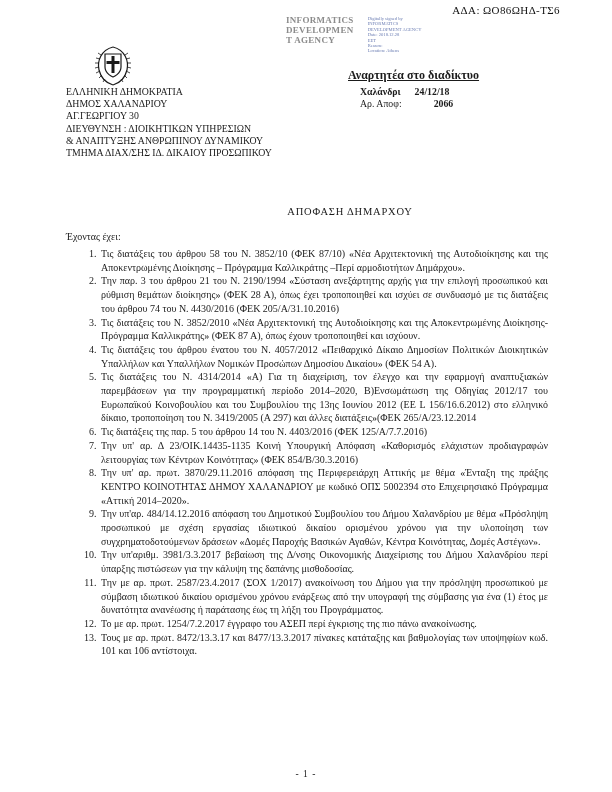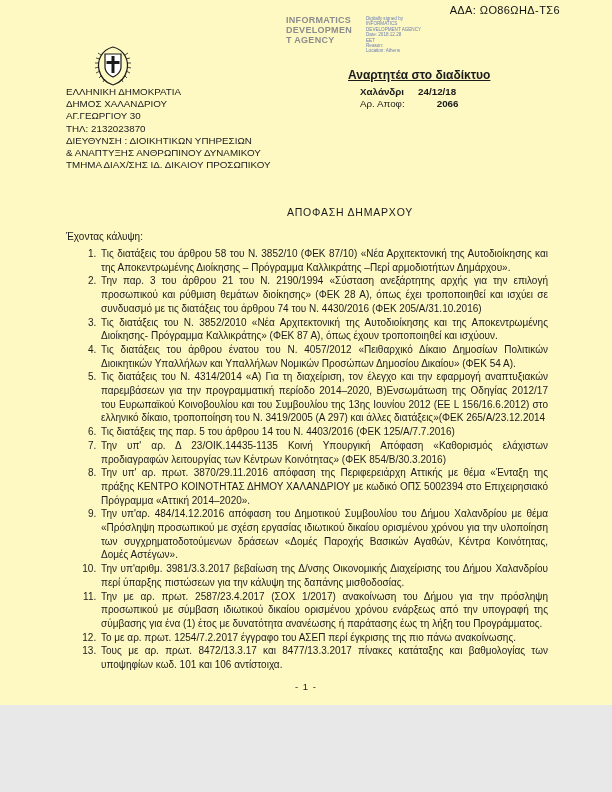--- a/index.html
+++ b/index.html
@@ -1,20 +1,20 @@
 <!DOCTYPE html>
 <html><head>
 <meta charset="utf-8">
 <style>
   * { margin:0; padding:0; box-sizing:border-box; }
   html,body { background:#e8e8e8; }
   .page {
-    position:relative; width:612px; height:705px; margin:0 auto;
-    background:#fef9c3; color:#1b1b1b;
-    font-family:Liberation Sans, sans-serif;
+    position:relative; width:612px; height:792px; margin:0 auto;
+    background:#ffffff; color:#1b1b1b;
+    font-family:Liberation Serif, serif;
     overflow:hidden;
   }
   .ada {
     position:absolute; top:4px; right:52px;
     font-size:11px; letter-spacing:.4px; color:#111;
   }
   .stamp {
     position:absolute; left:286px; top:15px;
     display:flex; gap:14px; align-items:flex-start;
   }
@@ -84,38 +84,37 @@
       <path d="M17.5 10 h3 v5 h5 v3 h-5 v9 h-3 v-9 h-5 v-3 h5 z" fill="#1a1a1a"></path>
     </svg>
   </div>
 
   <div class="anartitea">Αναρτητέα στο διαδίκτυο</div>
 
   <div class="org-block">
       <div class="org-line">ΕΛΛΗΝΙΚΗ ΔΗΜΟΚΡΑΤΙΑ</div>
       <div class="org-line">ΔΗΜΟΣ ΧΑΛΑΝΔΡΙΟΥ</div>
       <div class="org-line">ΑΓ.ΓΕΩΡΓΙΟΥ 30</div>
-      <div class="org-line">ΤΗΛ: 2132023870</div>
       <div class="org-line">ΔΙΕΥΘΥΝΣΗ : ΔΙΟΙΚΗΤΙΚΩΝ ΥΠΗΡΕΣΙΩΝ</div>
       <div class="org-line">&amp; ΑΝΑΠΤΥΞΗΣ ΑΝΘΡΩΠΙΝΟΥ ΔΥΝΑΜΙΚΟΥ</div>
       <div class="org-line">ΤΜΗΜΑ ΔΙΑΧ/ΣΗΣ ΙΔ. ΔΙΚΑΙΟΥ ΠΡΟΣΩΠΙΚΟΥ</div>
     </div>
 
   <div class="date-block">
     <div class="date-line">
       <span class="date-place">Χαλάνδρι</span><span>24/12/18</span>
     </div>
     <div class="decision-line">
       <span>Αρ. Αποφ:</span><span class="decision-number">2066</span>
     </div>
   </div>
 
   <div class="title">ΑΠΟΦΑΣΗ ΔΗΜΑΡΧΟΥ</div>
 
-  <div class="intro">Έχοντας κάλυψη:</div>
+  <div class="intro">Έχοντας έχει:</div>
 
   <ol class="items">
       <li class="item">Τις διατάξεις του άρθρου 58 του Ν. 3852/10 (ΦΕΚ 87/10) «Νέα Αρχιτεκτονική της Αυτοδιοίκησης και της Αποκεντρωμένης Διοίκησης – Πρόγραμμα Καλλικράτης –Περί αρμοδιοτήτων Δημάρχου».</li>
       <li class="item">Την παρ. 3 του άρθρου 21 του Ν. 2190/1994 «Σύσταση ανεξάρτητης αρχής για την επιλογή προσωπικού και ρύθμιση θεμάτων διοίκησης» (ΦΕΚ 28 Α), όπως έχει τροποποιηθεί και ισχύει σε συνδυασμό με τις διατάξεις του άρθρου 74 του Ν. 4430/2016 (ΦΕΚ 205/Α/31.10.2016)</li>
       <li class="item">Τις διατάξεις του Ν. 3852/2010 «Νέα Αρχιτεκτονική της Αυτοδιοίκησης και της Αποκεντρωμένης Διοίκησης- Πρόγραμμα Καλλικράτης» (ΦΕΚ 87 Α), όπως έχουν τροποποιηθεί και ισχύουν.</li>
       <li class="item">Τις διατάξεις του άρθρου ένατου του Ν. 4057/2012 «Πειθαρχικό Δίκαιο Δημοσίων Πολιτικών Διοικητικών Υπαλλήλων και Υπαλλήλων Νομικών Προσώπων Δημοσίου Δικαίου» (ΦΕΚ 54 Α).</li>
       <li class="item">Τις διατάξεις του Ν. 4314/2014 «Α) Για τη διαχείριση, τον έλεγχο και την εφαρμογή αναπτυξιακών παρεμβάσεων για την προγραμματική περίοδο 2014–2020, Β)Ενσωμάτωση της Οδηγίας 2012/17 του Ευρωπαϊκού Κοινοβουλίου και του Συμβουλίου της 13ης Ιουνίου 2012 (ΕΕ L 156/16.6.2012) στο ελληνικό δίκαιο, τροποποίηση του Ν. 3419/2005 (Α 297) και άλλες διατάξεις»(ΦΕΚ 265/Α/23.12.2014</li>
       <li class="item">Τις διατάξεις της παρ. 5 του άρθρου 14 του Ν. 4403/2016 (ΦΕΚ 125/Α/7.7.2016)</li>
       <li class="item">Την υπ' αρ. Δ 23/ΟΙΚ.14435-1135 Κοινή Υπουργική Απόφαση «Καθορισμός ελάχιστων προδιαγραφών λειτουργίας των Κέντρων Κοινότητας» (ΦΕΚ 854/Β/30.3.2016)</li>
       <li class="item">Την υπ' αρ. πρωτ. 3870/29.11.2016 απόφαση της Περιφερειάρχη Αττικής με θέμα «Ένταξη της πράξης ΚΕΝΤΡΟ ΚΟΙΝΟΤΗΤΑΣ ΔΗΜΟΥ ΧΑΛΑΝΔΡΙΟΥ με κωδικό ΟΠΣ 5002394 στο Επιχειρησιακό Πρόγραμμα «Αττική 2014–2020».</li>

